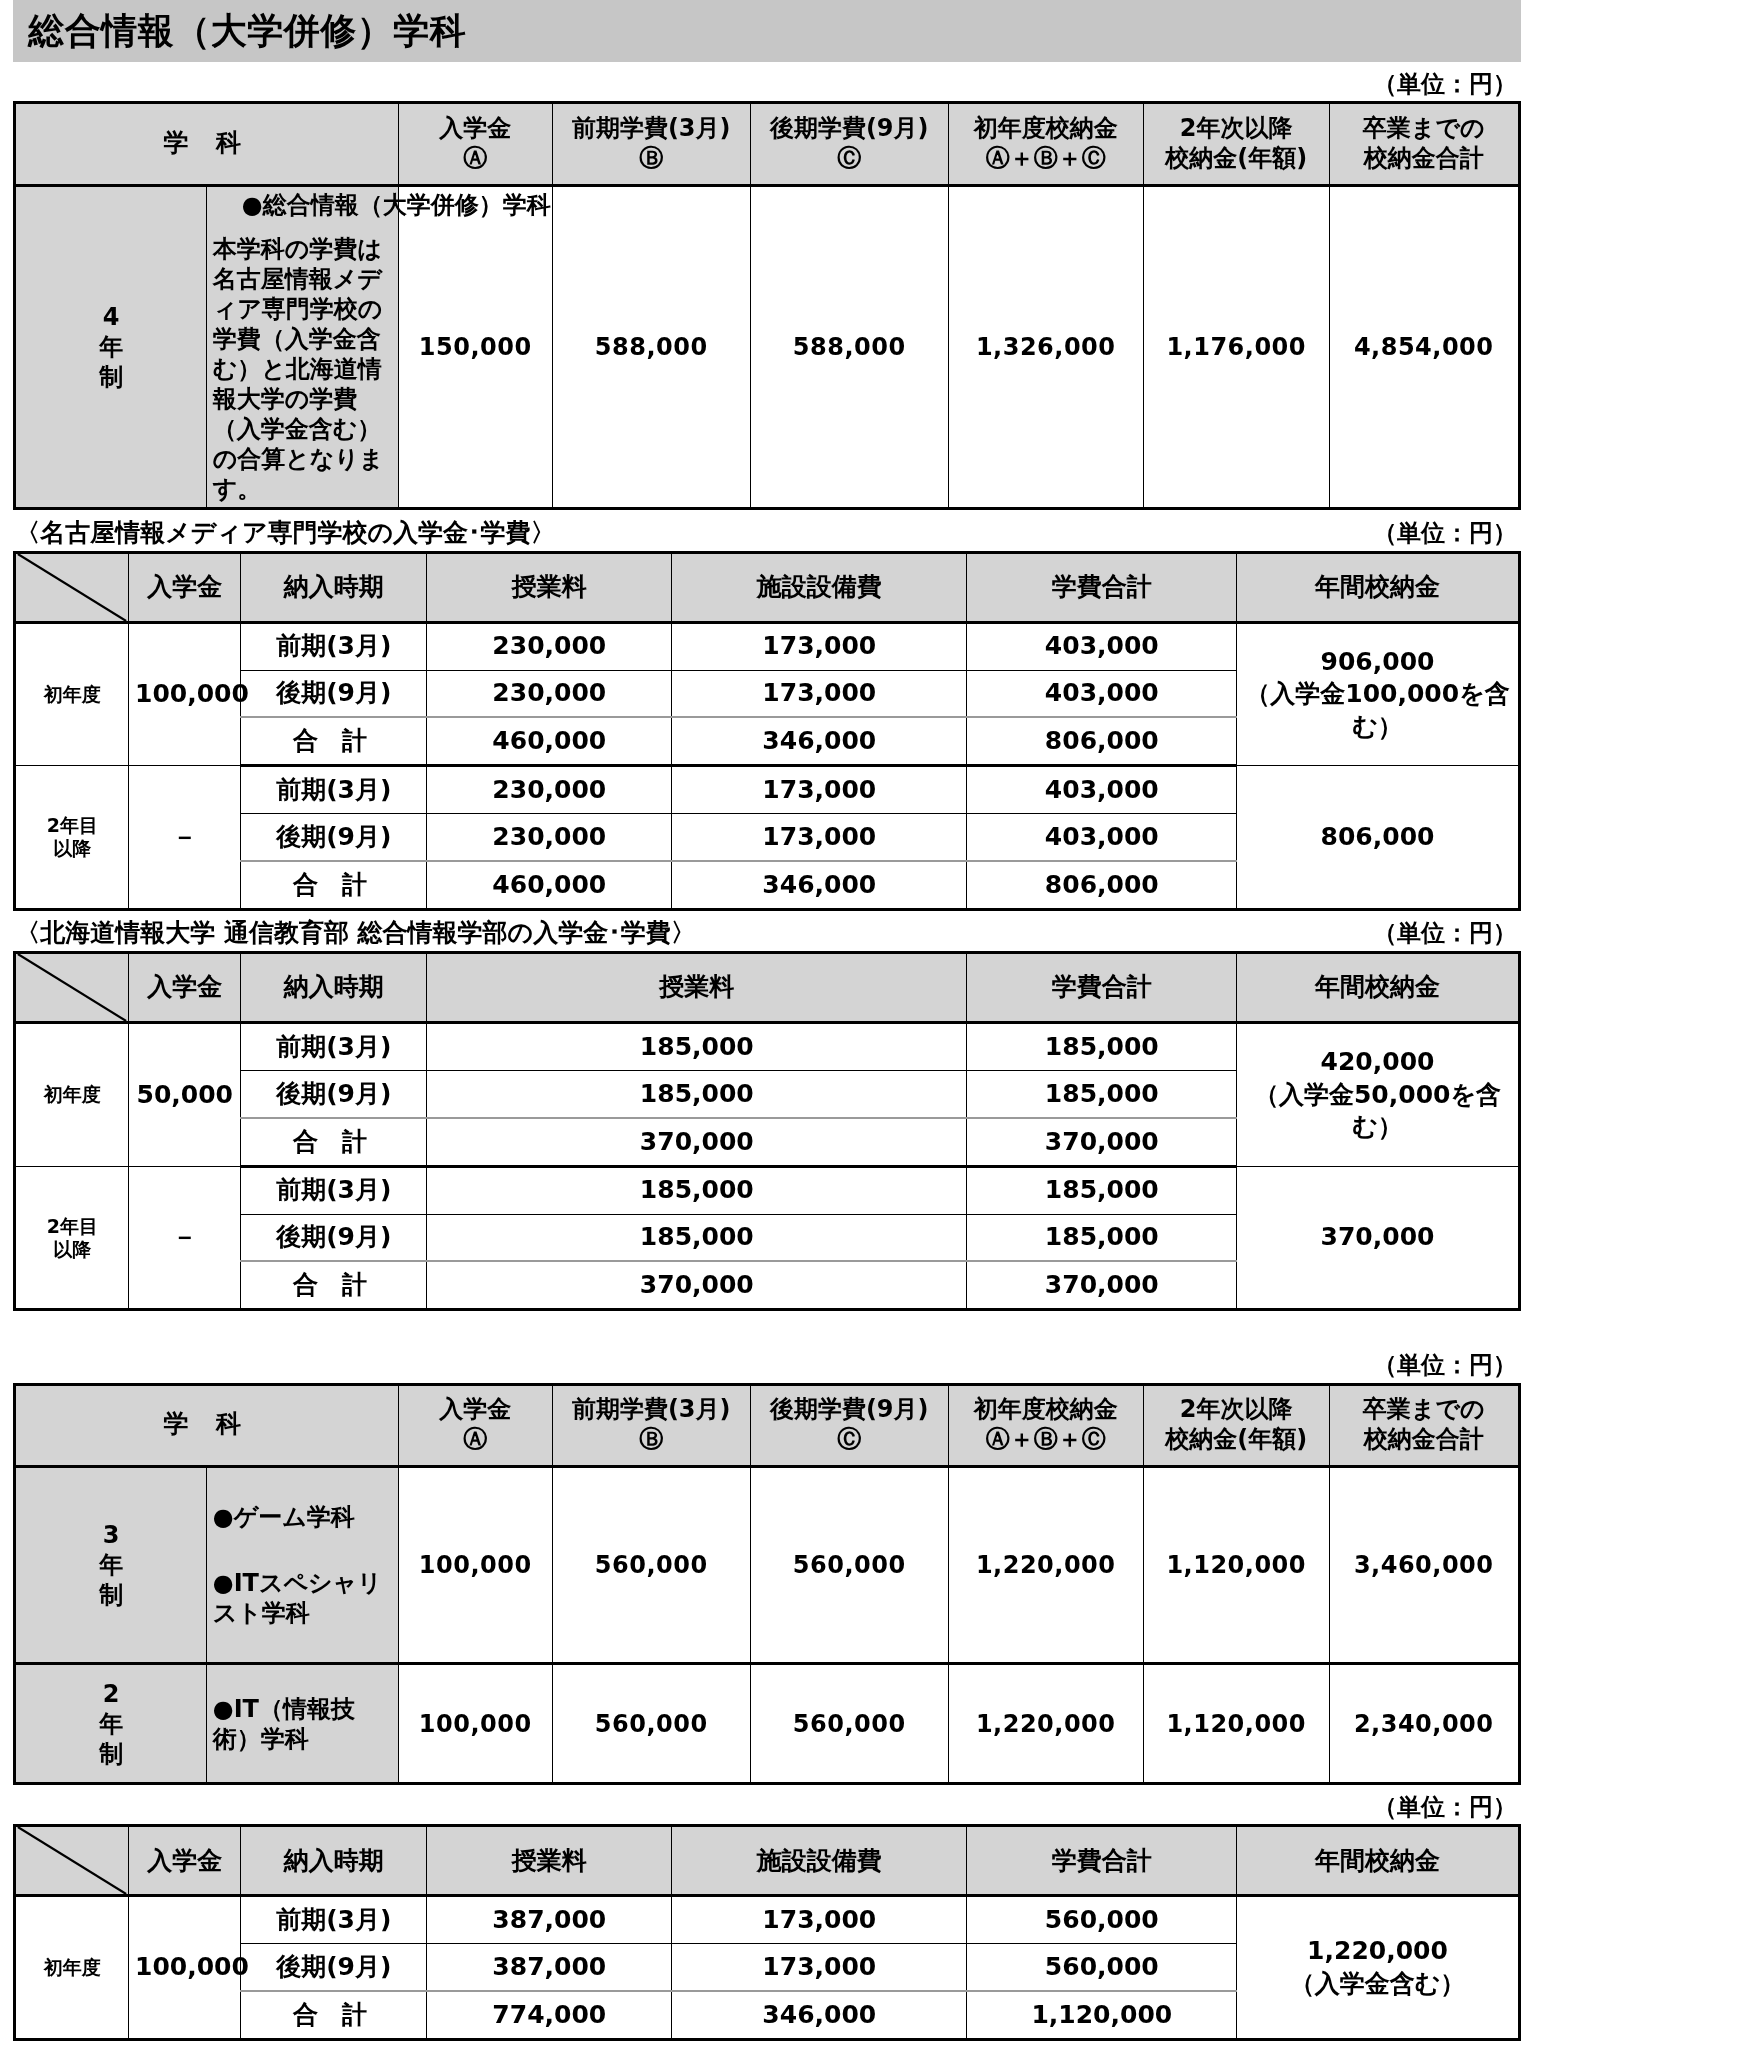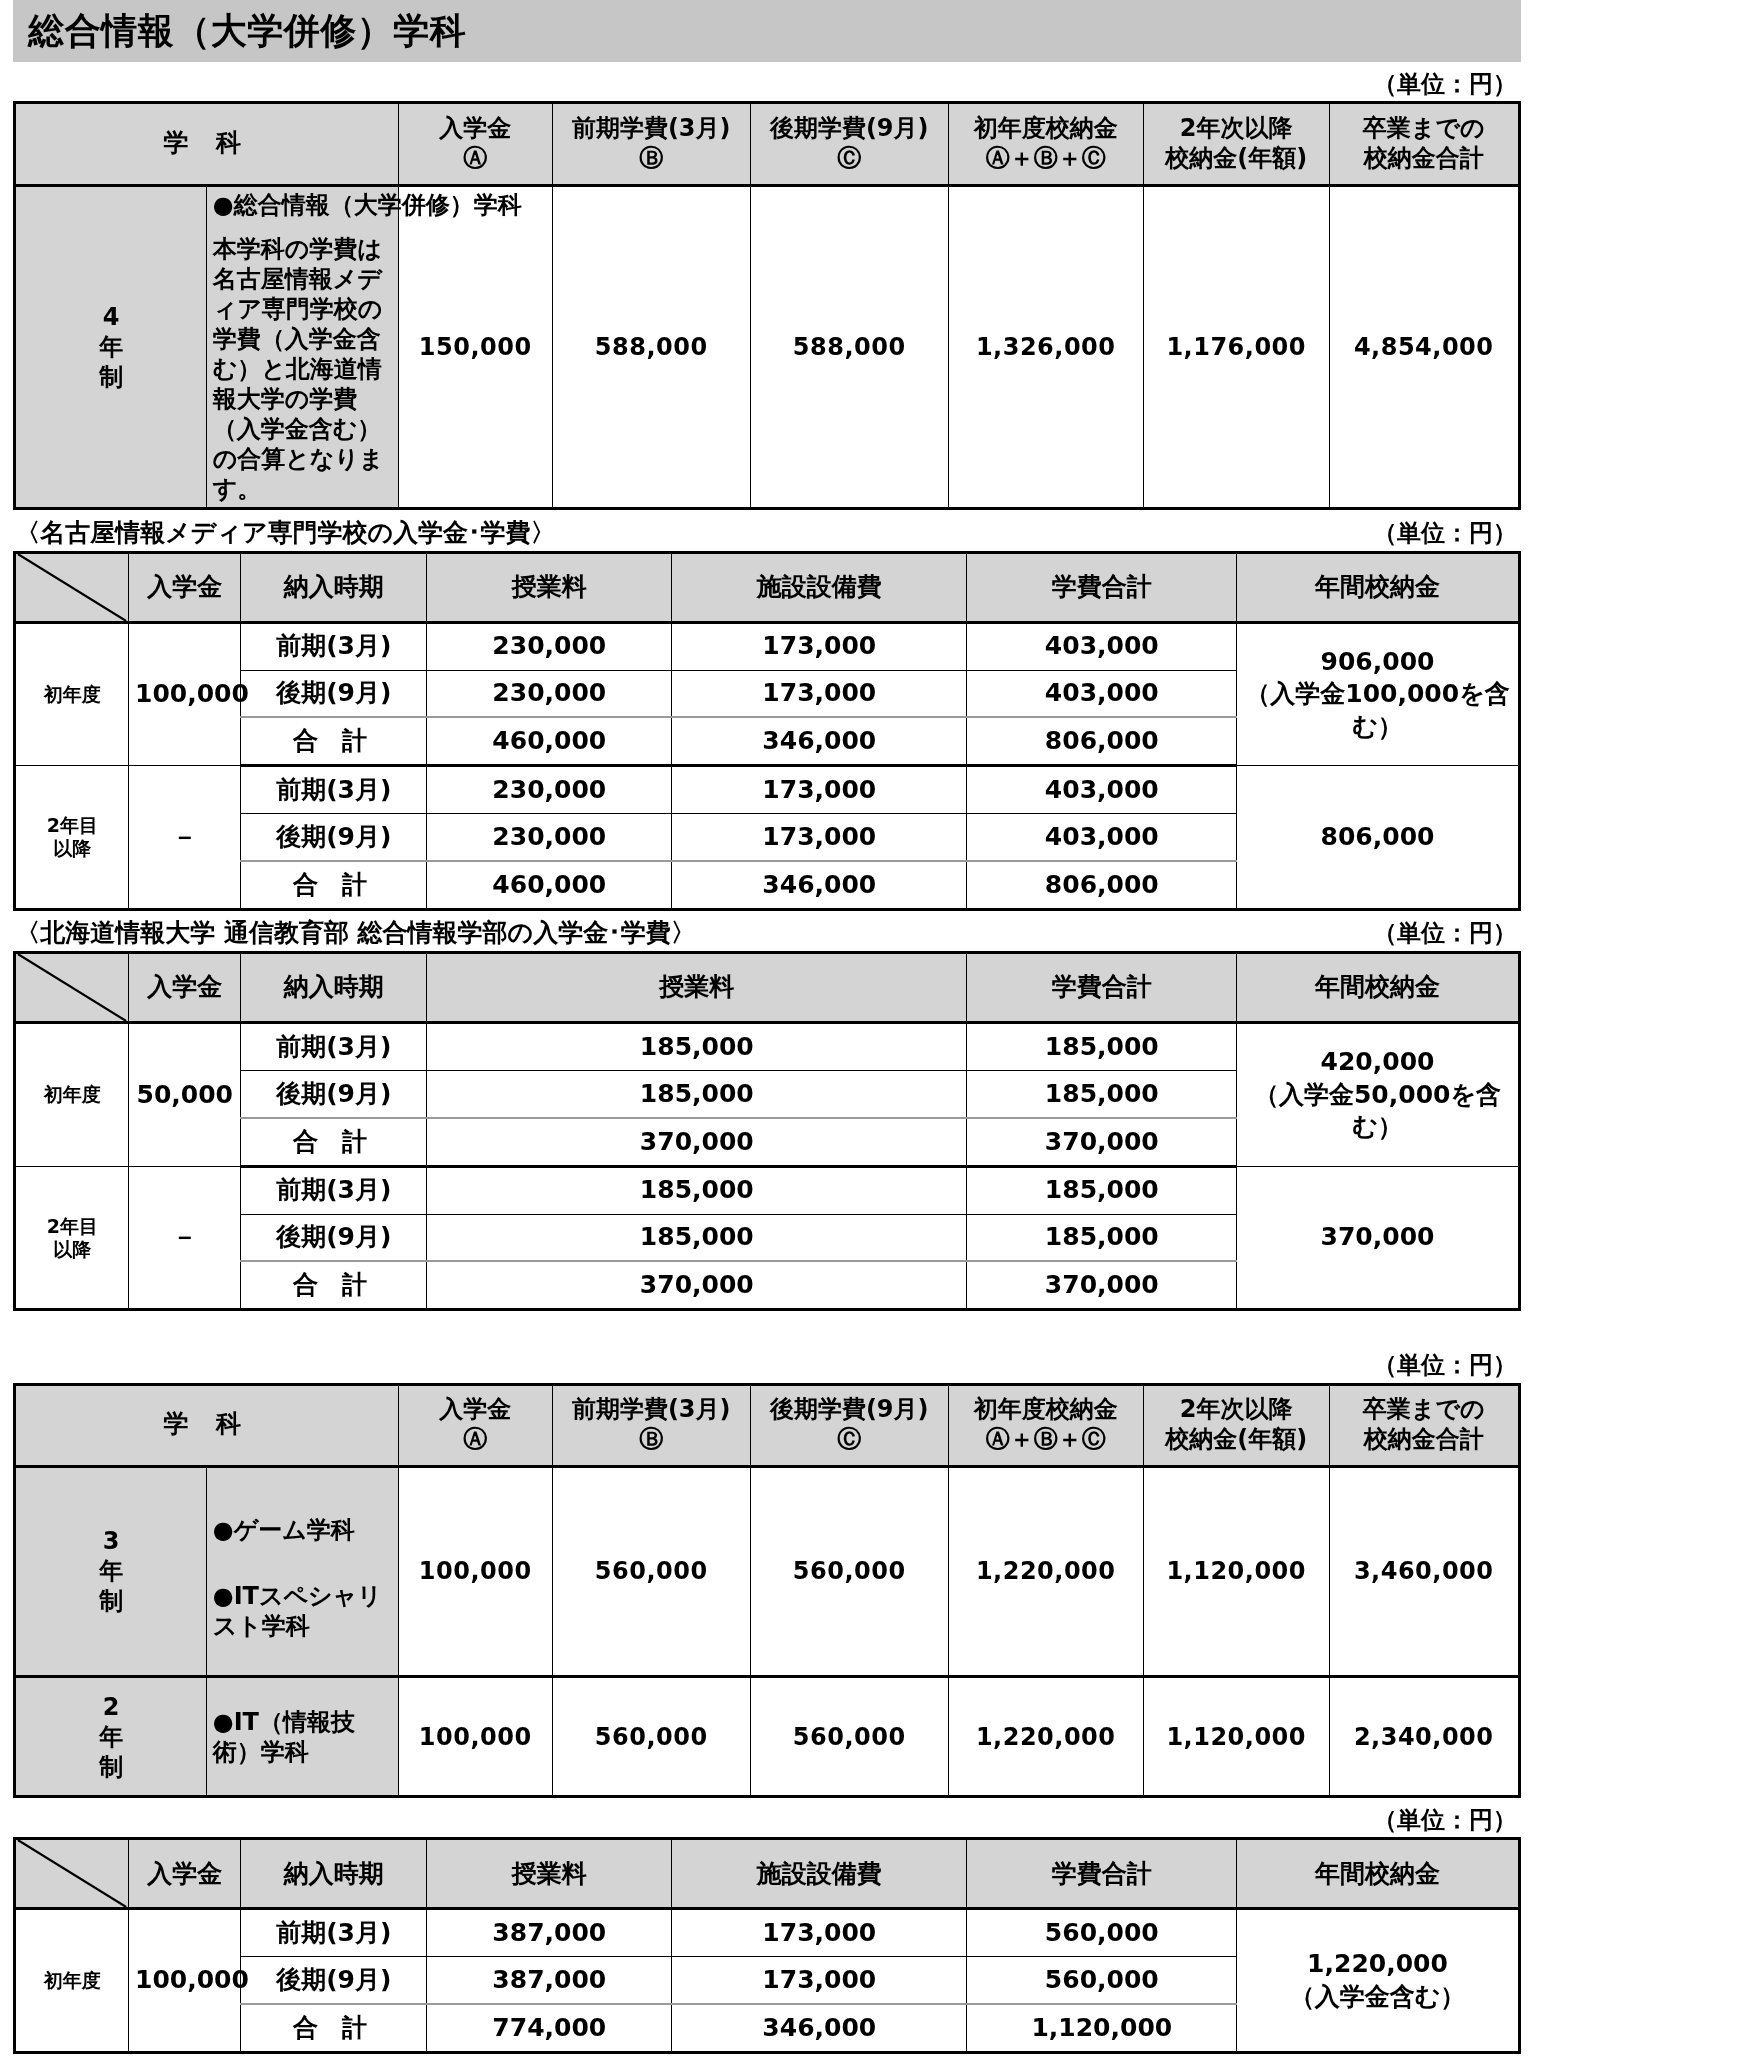--- a/index.html
+++ b/index.html
@@ -91,21 +91,21 @@
   .yearcell span { display: block; }
 
   .dept-cell {
     background: #d4d4d4;
     text-align: left !important;
     font-size: 25px;
     font-weight: bold;
     line-height: 1.42;
     padding: 11.4px 9.5px 11.4px 13.3px;
   }
-  .dept-cell .dept-name { white-space: nowrap; }
+  .dept-cell .dept-name { white-space: nowrap; margin-left: 29px; }
   .dept-cell .dept-desc { margin-top: 13.3px; }
   .dept-cell .dept-item { margin: 13.3px 0; }
 
   
   table.bd-table { border: 3.8px solid #000; }
   .bd-table th, .bd-table td {
     border: 1.9px solid #000;
     font-size: 25px;
     font-weight: bold;
     text-align: center;
@@ -397,21 +397,21 @@
         </th>
       </tr>
     </thead>
     <tbody>
       <tr>
         <td class="yearcell">
           <span>3</span>
           <span>年</span>
           <span>制</span>
         </td>
-        <td class="dept-cell" style="padding-top:34px;padding-bottom:21px">
+        <td class="dept-cell" style="padding-top:21px;padding-bottom:21px">
           <div class="dept-item">●ゲーム学科</div>
           <div class="dept-item" style="margin-top:36px">●ITスペシャリスト学科</div>
         </td>
         <td class="num">100,000</td>
         <td class="num">560,000</td>
         <td class="num">560,000</td>
         <td class="num">1,220,000</td>
         <td class="num">1,120,000</td>
         <td class="num">3,460,000</td>
       </tr>

